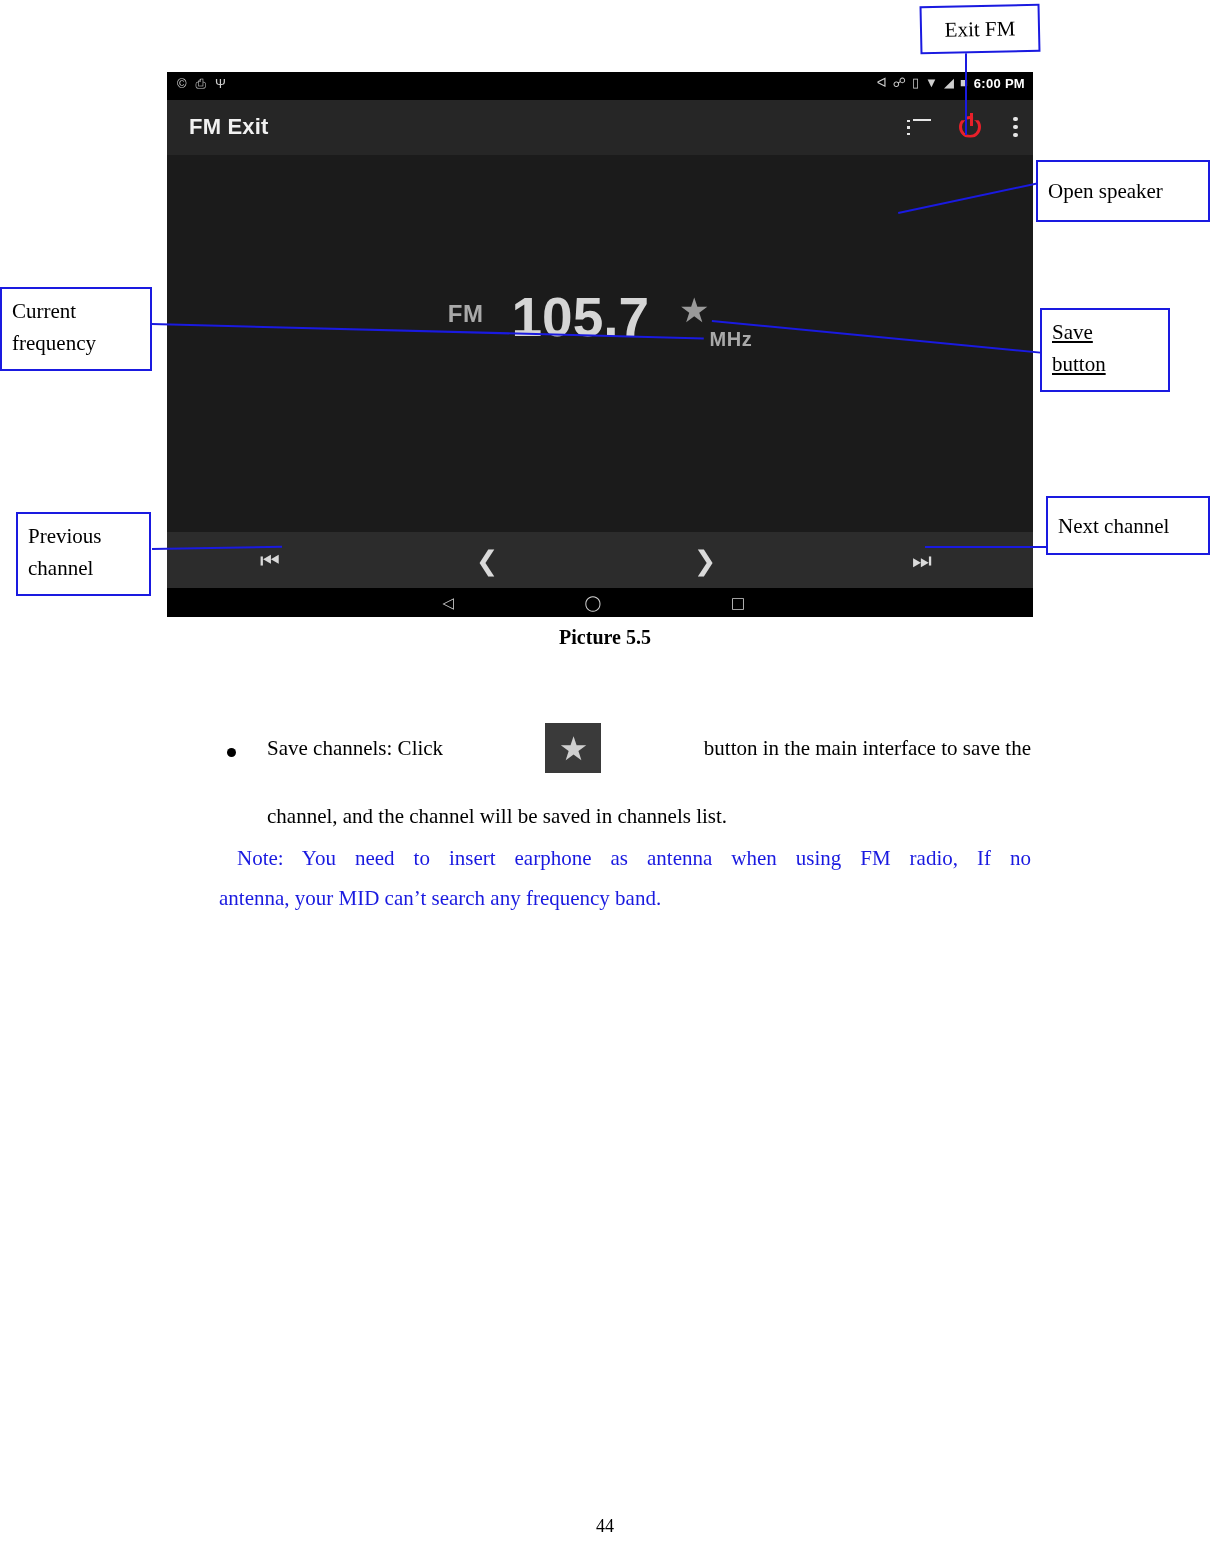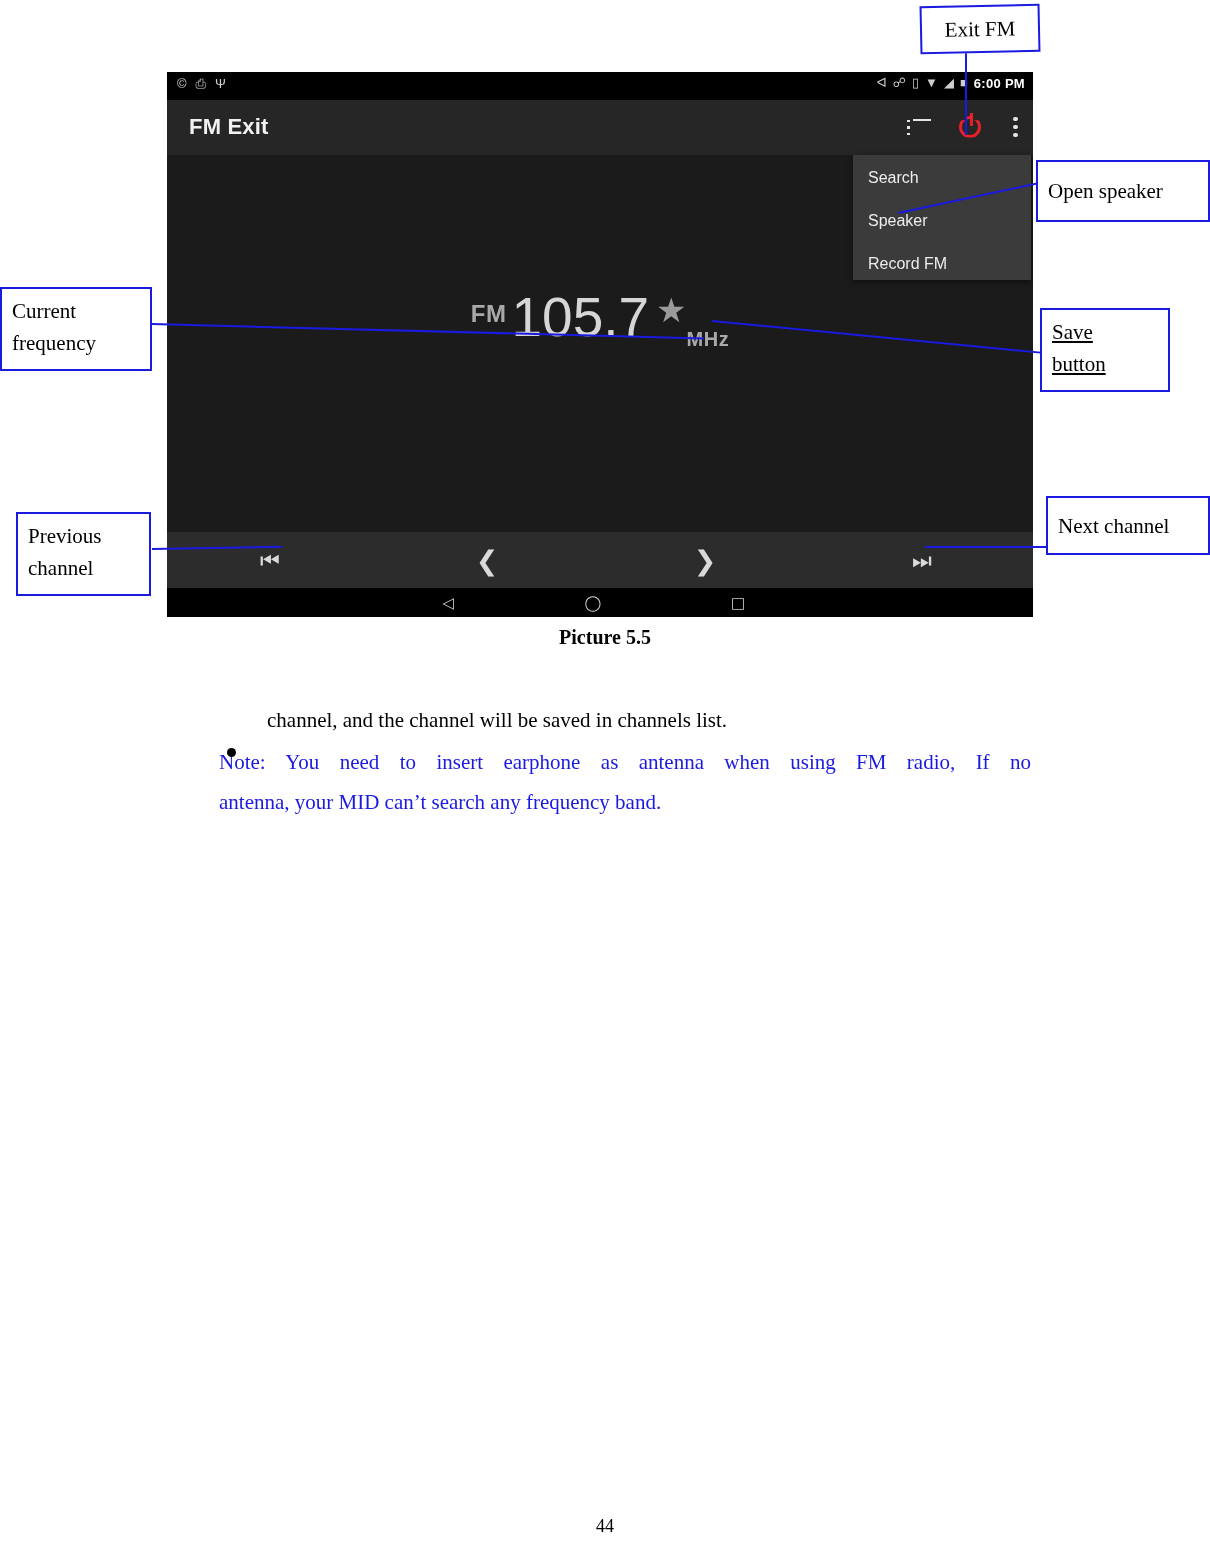--- a/index.html
+++ b/index.html
@@ -215,23 +215,23 @@
   .lbl-fm {
     color: #a9a9a9;
     font-size: 24px;
     font-weight: bold;
     vertical-align: 14px;
     letter-spacing: 0.5px;
   }
   .freq-num {
     color: #d6d6d6;
     font-size: 55px;
-    font-weight: normal;
+    font-weight: bold;
     letter-spacing: 0px;
-    margin: 0 5px;
+    margin: 0 28px;
   }
   .lbl-mhz {
     color: #a9a9a9;
     font-size: 20px;
     font-weight: bold;
     vertical-align: -10px;
     letter-spacing: 0.5px;
   }
   .star {
     display: inline-block;
@@ -353,21 +353,21 @@
     font-size: 33px;
     line-height: 1;
     font-family: "DejaVu Sans", sans-serif;
   }
   .note {
     color: #1a1ae0;
     text-align: justify;
     text-align-last: left;
     margin-top: 2px;
   }
-  .note .j { text-align-last: justify; }
+  .note .j { text-align-last: justify; margin-left: 18px; }
 
   
   #pagenum {
     position: absolute;
     left: 0;
     top: 1516px;
     width: 1210px;
     text-align: center;
     font-size: 18px;
     color: #000000;
@@ -417,25 +417,20 @@
       </span>
     </div>
   </div>
 
   <div id="radiobody">
     <div id="freqwrap">
       <span class="lbl-fm">FM</span><span class="freq-num">105.7</span><span class="star">★</span><span class="lbl-mhz">MHz</span>
     </div>
   </div>
 
-  <div id="menu">
-    <div class="mi m1">Search</div>
-    <div class="mi m2">Speaker</div>
-    <div class="mi m3">Record FM</div>
-  </div>
 
   <div id="transport">
     <div class="tb prev-ch">⏮</div>
     <div class="tb prev-st">
         <span class="chev">❮</span>
       </div>
     <div class="tb next-st">
         <span class="chev">❯</span>
       </div>
     <div class="tb next-ch">⏭</div>
@@ -480,20 +475,25 @@
 
 <div class="callout" style="left:1046px; top:496px; width:164px; height:59px; display:flex; align-items:center;">
   <span>Next channel</span>
 </div>
 
 <div id="caption">Picture 5.5</div>
 
 <div id="bodytext">
   <div class="bullet-row">
     <span class="bullet-dot"></span>
+    <div class="line1">
+      <span class="seg">Save  channels:  Click</span>
+      <span class="star-btn"></span>
+      <span class="seg">button   in   the   main   interface   to   save   the</span>
+    </div>
     <div>channel, and the channel will be saved in channels list.</div>
   </div>
   <div class="note">
     <div class="j">Note:  You  need  to  insert  earphone  as  antenna  when  using  FM  radio,  If  no</div>
     <div>antenna, your MID can’t search any frequency band.</div>
   </div>
 </div>
 
 <div id="pagenum">44</div>
 

